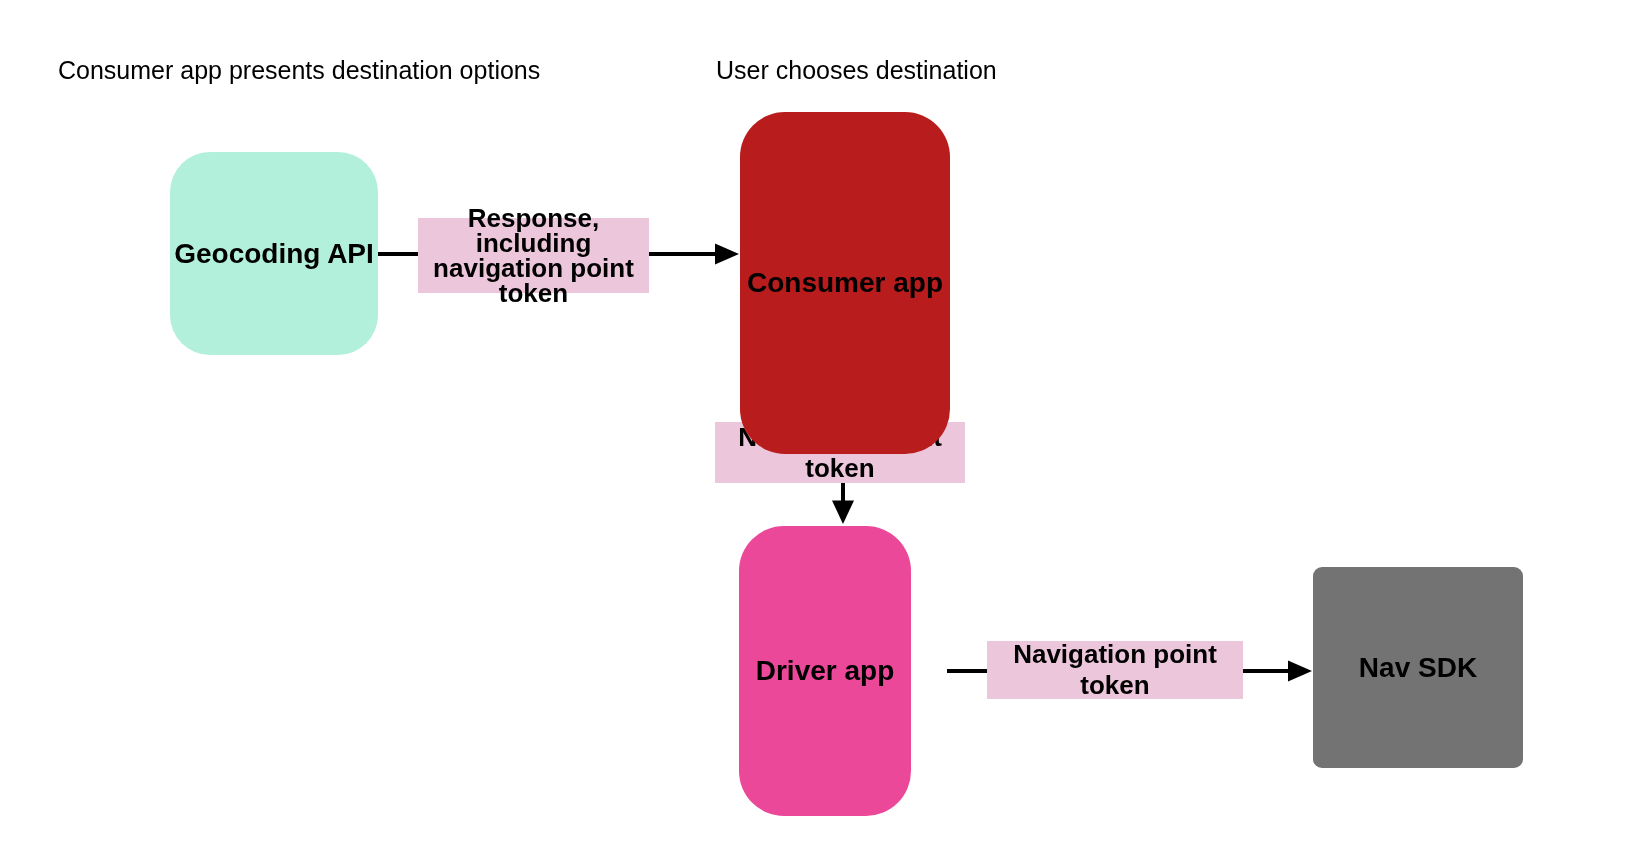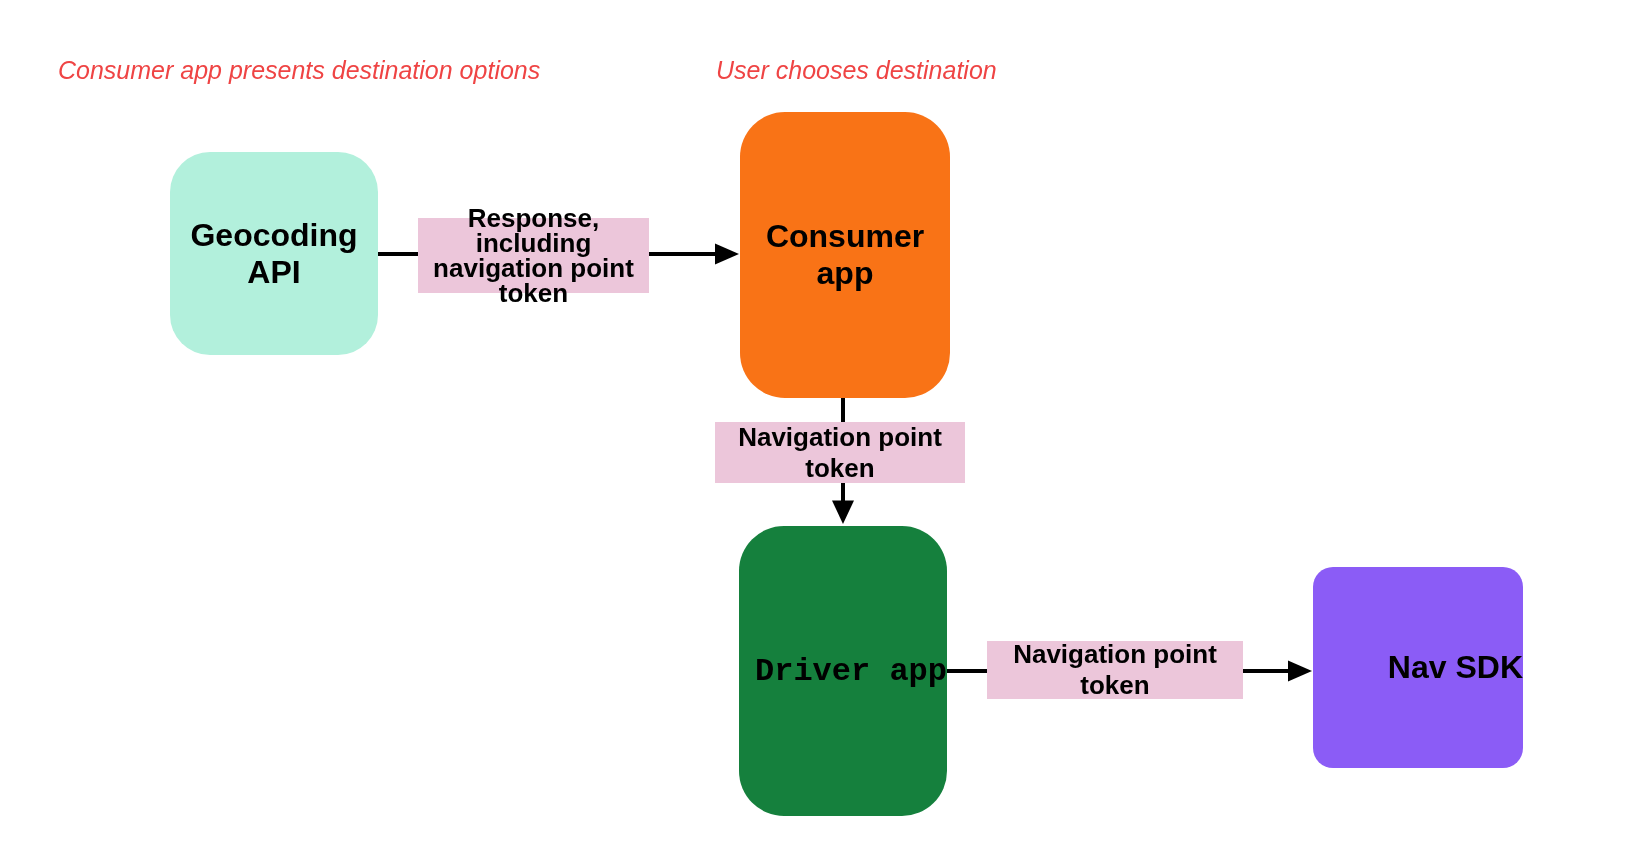--- a/index.html
+++ b/index.html
@@ -11,36 +11,35 @@
     font-family: "Liberation Sans", sans-serif;
     color: #000000;
     overflow: hidden;
   }
   .stage-heading {
     position: absolute;
     top: 55px;
     font-size: 25px;
     line-height: 30px;
     font-weight: 400;
-    color: #ef4444;
+    color: #000000;
     white-space: nowrap;
-    font-style: italic;
   }
   .arrows-layer {
     position: absolute;
     left: 0; top: 0;
   }
   .arrows-layer line { stroke: #000000; stroke-width: 4; }
   .arrows-layer polygon { fill: #000000; stroke: none; }
   .node {
     position: absolute;
     display: flex;
     align-items: center;
-    justify-content: flex-end;
-    font-size: 32px;
+    justify-content: center;
+    font-size: 28px;
     font-weight: 700;
     text-align: center;
   }
   .edge-label {
     position: absolute;
     display: flex;
     align-items: center;
     justify-content: center;
     font-size: 26px;
     font-weight: 700;
@@ -77,25 +76,25 @@
   <div class="edge-label multiline" style="left: 418px; top: 218px; width: 231px; height: 75px; background: rgb(236, 198, 218);">Response, including
 navigation point
 token</div>
   <div class="edge-label" style="left: 715px; top: 422px; width: 250px; height: 61px; background: rgb(236, 198, 218);">Navigation point token</div>
   <div class="edge-label" style="left: 987px; top: 641px; width: 256px; height: 58px; background: rgb(236, 198, 218);">Navigation point token</div>
 
   <div class="node" style="left: 170px; top: 152px; width: 208px; height: 203px; border-radius: 40px; background: rgb(178, 240, 220);">
     <span>Geocoding API</span>
   </div>
 
-  <div class="node" style="left: 740px; top: 112px; width: 210px; height: 286px; border-radius: 45px; background: #f97316;">
+  <div class="node" style="left: 740px; top: 112px; width: 210px; height: 342px; border-radius: 45px; background: #b91c1c;">
     <span>Consumer app</span>
   </div>
 
-  <div class="node" style="left: 739px; top: 526px; width: 208px; height: 290px; border-radius: 45px; background: #15803d; font-family: Liberation Mono, monospace;">
+  <div class="node" style="left: 739px; top: 526px; width: 172px; height: 290px; border-radius: 45px; background: #ec4899;">
     <span>Driver app</span>
   </div>
 
-  <div class="node" style="left: 1313px; top: 567px; width: 210px; height: 201px; border-radius: 20px; background: #8b5cf6;">
+  <div class="node" style="left: 1313px; top: 567px; width: 210px; height: 201px; border-radius: 9px; background: #737373;">
     <span>Nav SDK</span>
   </div>
 
 </div>
 
 </body></html>

